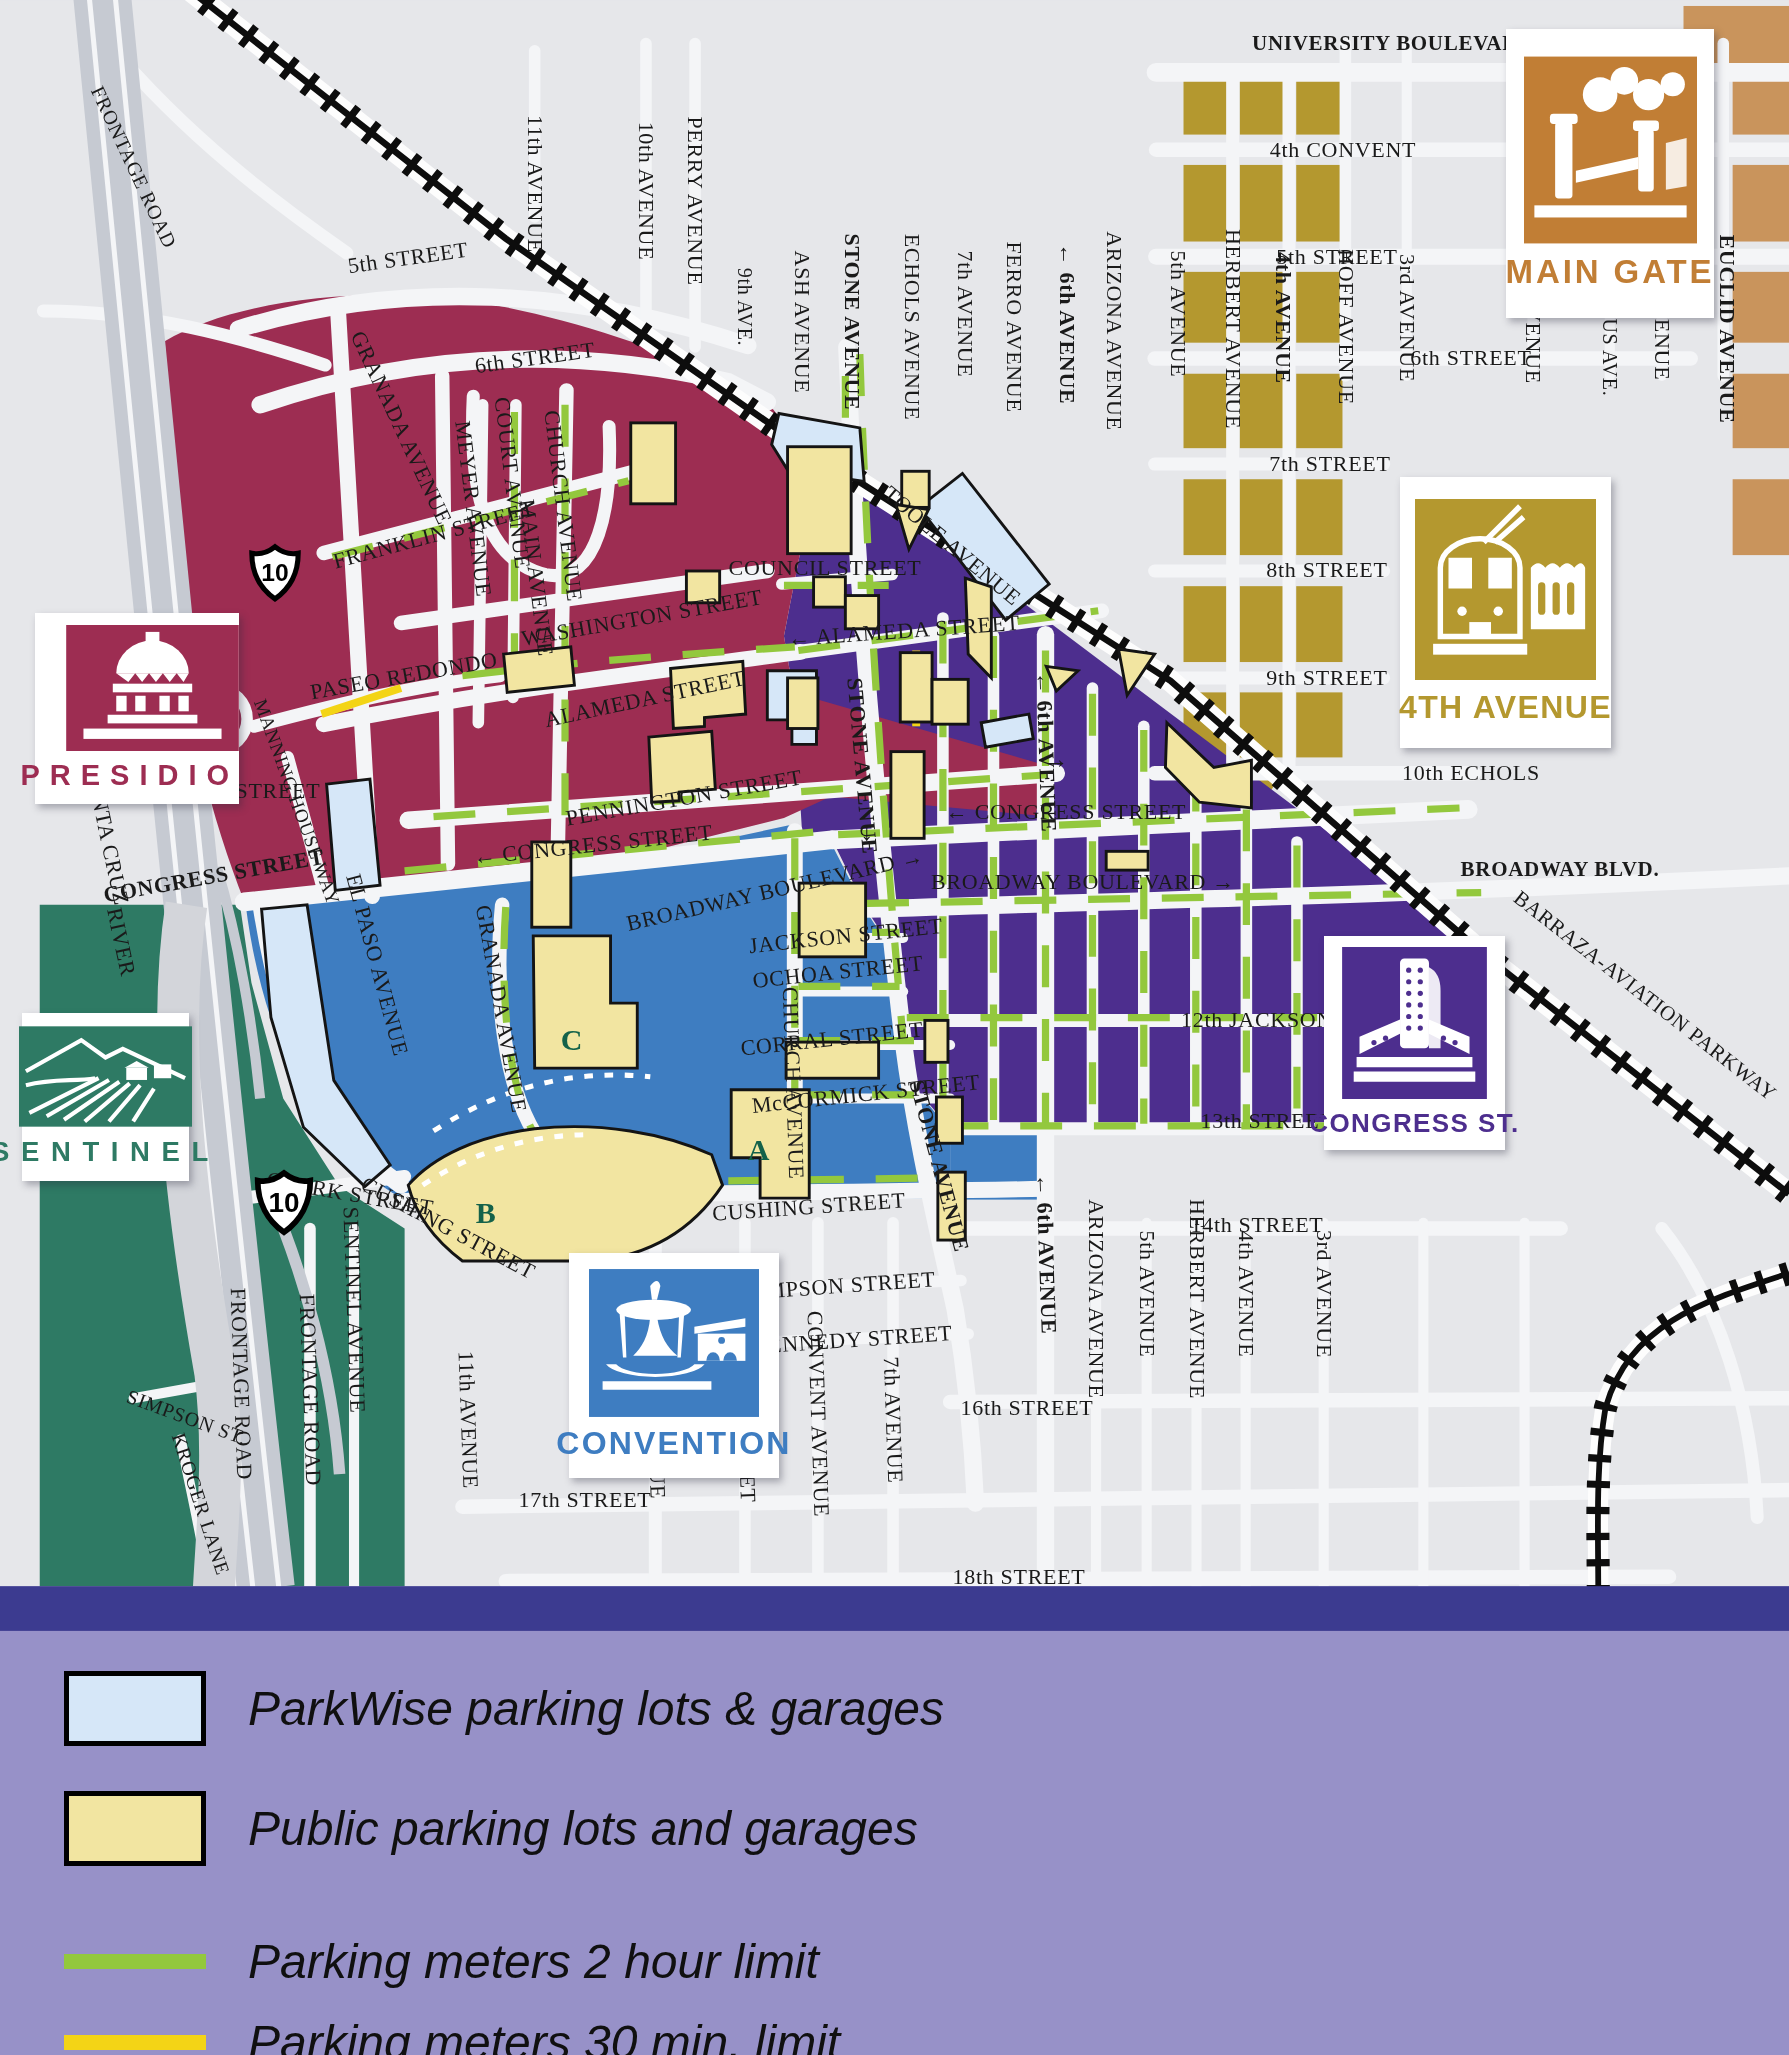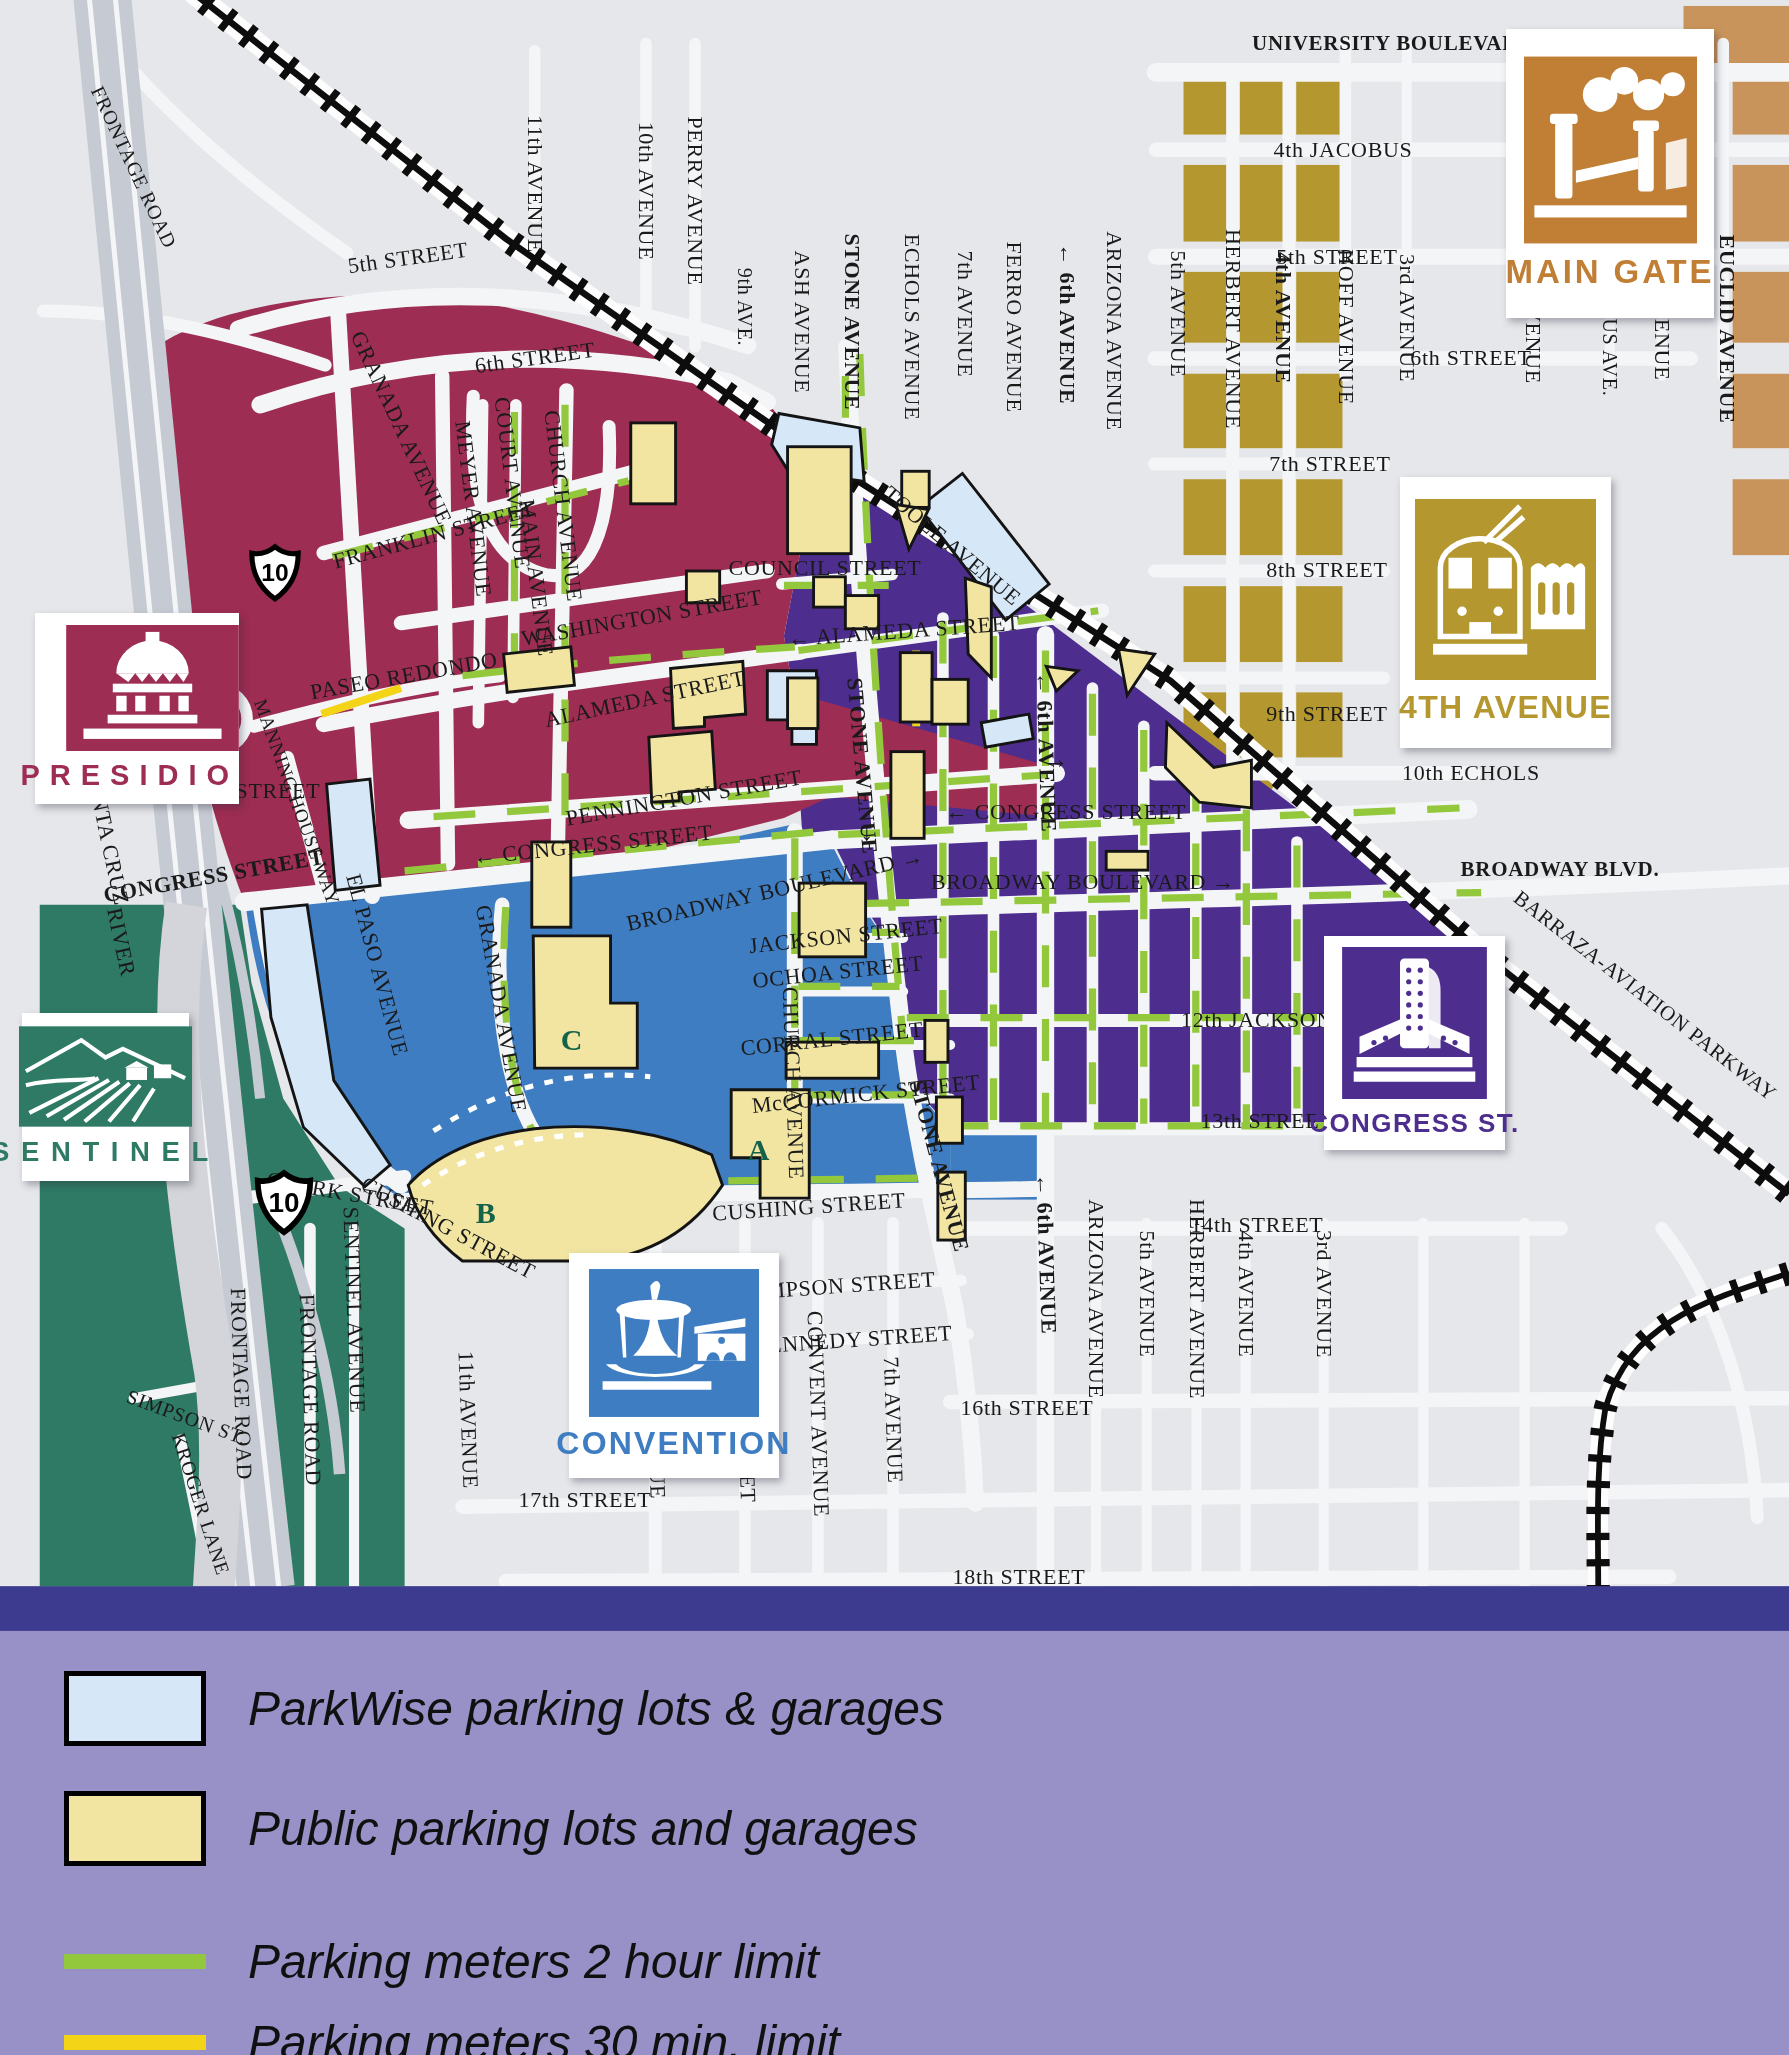--- a/index.html
+++ b/index.html
@@ -281,26 +281,26 @@
     <path d="M600,1565 C700,1500 800,1480 900,1490"></path>
     <path d="M585,1640 C660,1590 740,1570 820,1570"></path>
   </g>
 
   <rect x="0" y="2195" width="2476" height="62" fill="#3c3b90"></rect>
   <rect x="0" y="2257" width="2476" height="588" fill="#9791c8"></rect>
 </svg>
 
 <div id="labels">
       <div class="lbl b" style="left: 1393px; top: 43px; font-size: 21px; transform: translate(-50%, -50%) rotate(0deg);">UNIVERSITY BOULEVARD</div>
-      <div class="lbl" style="left: 1343px; top: 150px; transform: translate(-50%, -50%) rotate(0deg);">4th JACOBUS</div>
+      <div class="lbl" style="left: 1343px; top: 150px; transform: translate(-50%, -50%) rotate(0deg);">4th CONVENT</div>
       <div class="lbl" style="left: 1337px; top: 257px; transform: translate(-50%, -50%) rotate(0deg);">5th STREET</div>
       <div class="lbl" style="left: 1471px; top: 358px; transform: translate(-50%, -50%) rotate(0deg);">6th STREET</div>
       <div class="lbl" style="left: 1330px; top: 464px; transform: translate(-50%, -50%) rotate(0deg);">7th STREET</div>
       <div class="lbl" style="left: 1327px; top: 570px; transform: translate(-50%, -50%) rotate(0deg); text-align: center;">8th STREET</div>
-      <div class="lbl" style="left: 1327px; top: 714px; transform: translate(-50%, -50%) rotate(0deg);">9th STREET</div>
+      <div class="lbl" style="left: 1327px; top: 678px; transform: translate(-50%, -50%) rotate(0deg);">9th STREET</div>
       <div class="lbl" style="left: 1471px; top: 773px; transform: translate(-50%, -50%) rotate(0deg);">10th ECHOLS</div>
       <div class="lbl b" style="left: 1560px; top: 869px; font-size: 21px; transform: translate(-50%, -50%) rotate(0deg);">BROADWAY BLVD.</div>
       <div class="lbl" style="left: 1645px; top: 996px; font-size: 21px; transform: translate(-50%, -50%) rotate(38deg);">BARRAZA-AVIATION PARKWAY</div>
       <div class="lbl" style="left: 1257px; top: 1020px; transform: translate(-50%, -50%) rotate(0deg);">12th JACKSON</div>
       <div class="lbl" style="left: 1267px; top: 1121px; transform: translate(-50%, -50%) rotate(0deg);">13th STREET</div>
       <div class="lbl" style="left: 1257px; top: 1225px; transform: translate(-50%, -50%) rotate(0deg);">14th STREET</div>
       <div class="lbl" style="left: 1027px; top: 1408px; transform: translate(-50%, -50%) rotate(0deg);">16th STREET</div>
       <div class="lbl" style="left: 585px; top: 1500px; transform: translate(-50%, -50%) rotate(0deg);">17th STREET</div>
       <div class="lbl" style="left: 1019px; top: 1577px; transform: translate(-50%, -50%) rotate(0deg);">18th STREET</div>
       <div class="lbl" style="left: 408px; top: 258px; transform: translate(-50%, -50%) rotate(-8deg);">5th STREET</div>

